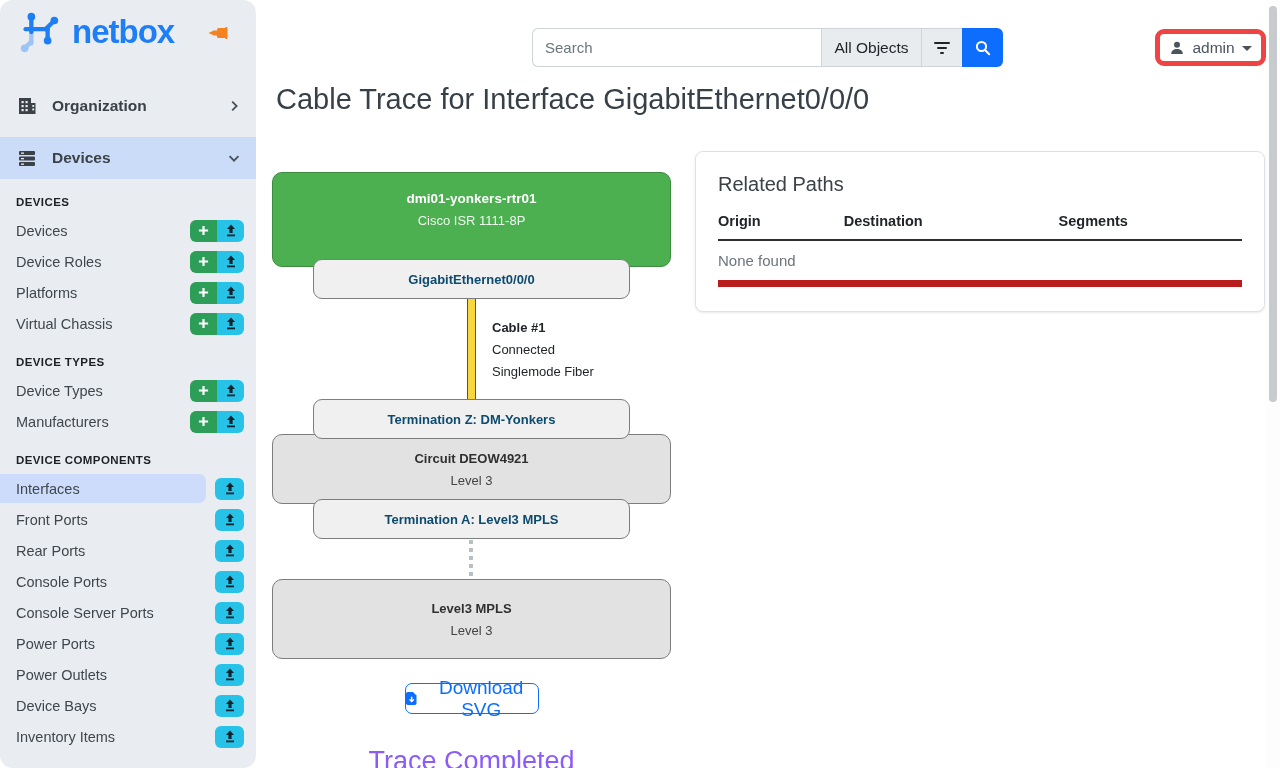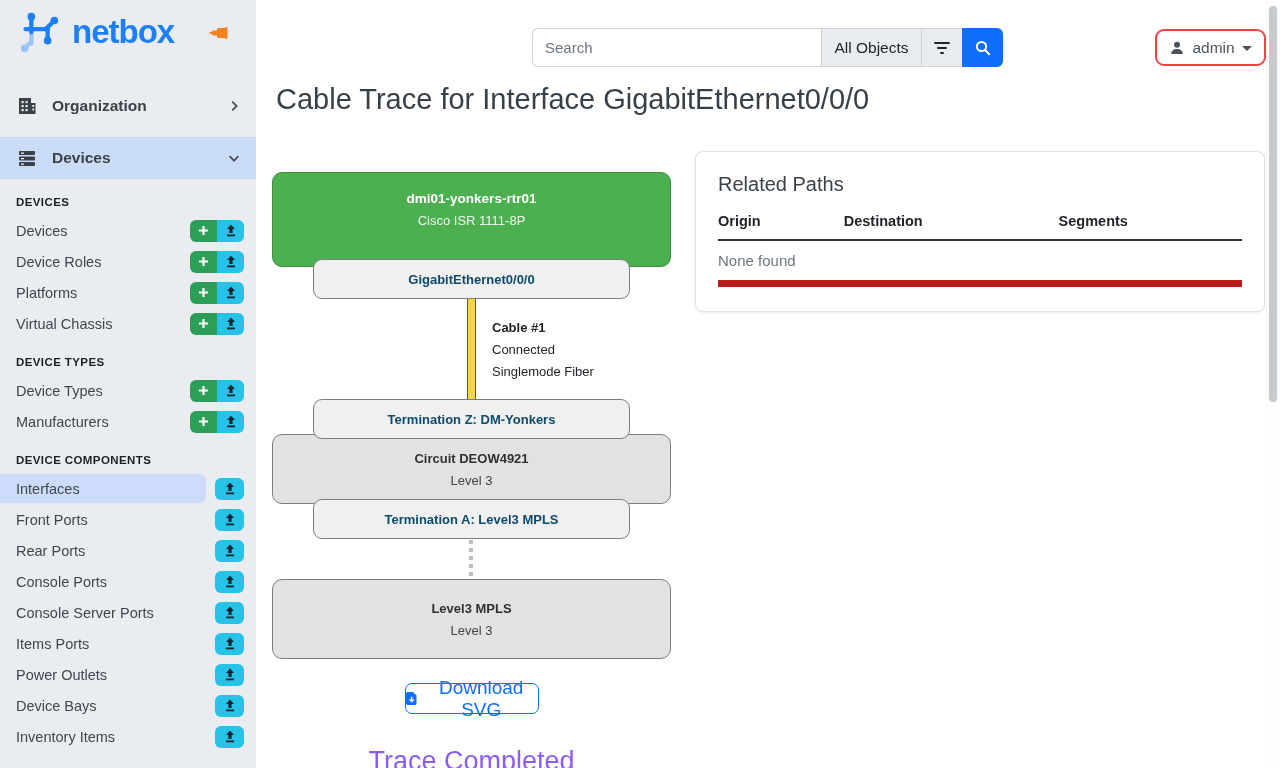--- a/index.html
+++ b/index.html
@@ -1,20 +1,20 @@
 <!DOCTYPE html>
 <html><head>
 <meta charset="utf-8">
 <style>
   * { margin:0; padding:0; box-sizing:border-box; }
   html,body { width:1280px; height:768px; overflow:hidden; }
   body { font-family:"Liberation Sans", sans-serif; background:#fff; position:relative; }
 
   
-  #sidebar { position:absolute; left:0; top:0; width:256px; height:768px; background:#e9edf1; z-index:5; }
+  #sidebar { position:absolute; left:0; top:0; width:256px; height:768px; background:#e9edf1; z-index:5;border-radius:13px; }
   .logo-row { display:flex; align-items:center; height:64px; padding:0 16px; position:relative; }
   .logo-mark { width:46px; height:46px; margin-right:10px; }
   .logo-text { font-size:33px; font-weight:bold; color:#1d7ef5; letter-spacing:-1px; }
   .pin-btn { position:absolute; right:26px; top:24px; width:22px; height:20px; background:none; border:none; cursor:pointer; }
 
   .nav-row { display:flex; align-items:center; height:42px; padding:0 14px 0 16px; cursor:pointer; }
   .nav-row .nav-ico { width:22px; height:22px; margin-right:14px; flex:0 0 auto; }
   .nav-row .nav-label { flex:1; font-size:15.5px; font-weight:bold; color:#3a4147; }
   .nav-row.active { background:#cbdcf9; }
   #nav-organization { margin-top:21px; }
@@ -34,21 +34,21 @@
   #main { position:absolute; left:256px; top:12px; width:1010px; height:768px; background:#fff; }
 
   .search-group { position:absolute; left:276px; top:16px; display:flex; height:39px; }
   .search-input { width:289px; height:39px; border:1px solid #ced4da; border-right:none; border-radius:6px 0 0 6px; padding:0 12px; font-size:15px; color:#212529; font-family:"Liberation Sans",sans-serif; outline:none; }
   .search-input::placeholder { color:#6c757d; }
   .search-scope { display:flex; align-items:center; justify-content:center; width:100px; background:#e9ecef; border:1px solid #ced4da; border-right:none; font-size:15.5px; color:#212529; cursor:pointer; }
   .filter-btn { display:flex; flex-direction:column; align-items:center; justify-content:center; gap:3px; width:41px; background:#e9ecef; border:1px solid #ced4da; border-right:none; cursor:pointer; }
   .filter-btn span { display:block; background:#212529; height:2px; border-radius:1px; }
   .search-btn { display:flex; align-items:center; justify-content:center; width:41px; background:#0d6efd; border:none; border-radius:0 6px 6px 0; cursor:pointer; }
 
-  .user-btn { position:absolute; left:899px; top:17px; width:111px; height:37px; display:flex; align-items:center; justify-content:center; gap:7px; background:#fff; border:2px solid #ef4444; border-radius:9px; cursor:pointer; font-size:15.5px; color:#4b535c; }
+  .user-btn { position:absolute; left:899px; top:17px; width:111px; height:37px; display:flex; align-items:center; justify-content:center; gap:7px; background:#fff; border:5px solid #ef4444; border-radius:9px; cursor:pointer; font-size:15.5px; color:#4b535c; }
   .caret-down { width:0; height:0; border-left:5px solid transparent; border-right:5px solid transparent; border-top:5px solid #4b535c; margin-top:2px; }
 
   #page-title { position:absolute; left:20px; top:71px; font-size:29px; font-weight:400; color:#373f47; }
 
   
   .node { position:absolute; border:1px solid #7d7d7d; text-align:center; }
   .dev-box { left:16px; top:160px; width:399px; height:95px; background:#4caf50; border-color:#3c8c40; border-radius:10px; padding-top:18px; z-index:1; }
   .dev-name { font-size:13.5px; font-weight:bold; color:#fff; margin-bottom:7px;text-align:center; }
   .dev-sub { font-size:13px; color:#eef7ee; margin-bottom:6px; }
   .port-box { width:317px; left:57px; height:40px; background:#f0f0f0; border-radius:9px; z-index:3; display:flex; align-items:center; justify-content:center; font-size:13px; font-weight:bold; color:#0c4a6e; }
@@ -310,21 +310,21 @@
     <span class="item-btns">
         <button class="mini-btn import solo">
           <svg width="12" height="13" viewBox="0 0 12 13">
             <path d="M6 0.5 L10 5 H7.6 V9 H4.4 V5 H2 Z" fill="#0b2530"></path>
             <rect x="2" y="10.5" width="8" height="1.8" fill="#0b2530"></rect>
           </svg>
         </button>
       </span>
   </div>
   <div class="side-item">
-    <span class="item-label">Items Ports</span>
+    <span class="item-label">Power Ports</span>
     <span class="item-btns">
         <button class="mini-btn import solo">
           <svg width="12" height="13" viewBox="0 0 12 13">
             <path d="M6 0.5 L10 5 H7.6 V9 H4.4 V5 H2 Z" fill="#0b2530"></path>
             <rect x="2" y="10.5" width="8" height="1.8" fill="#0b2530"></rect>
           </svg>
         </button>
       </span>
   </div>
   <div class="side-item">

